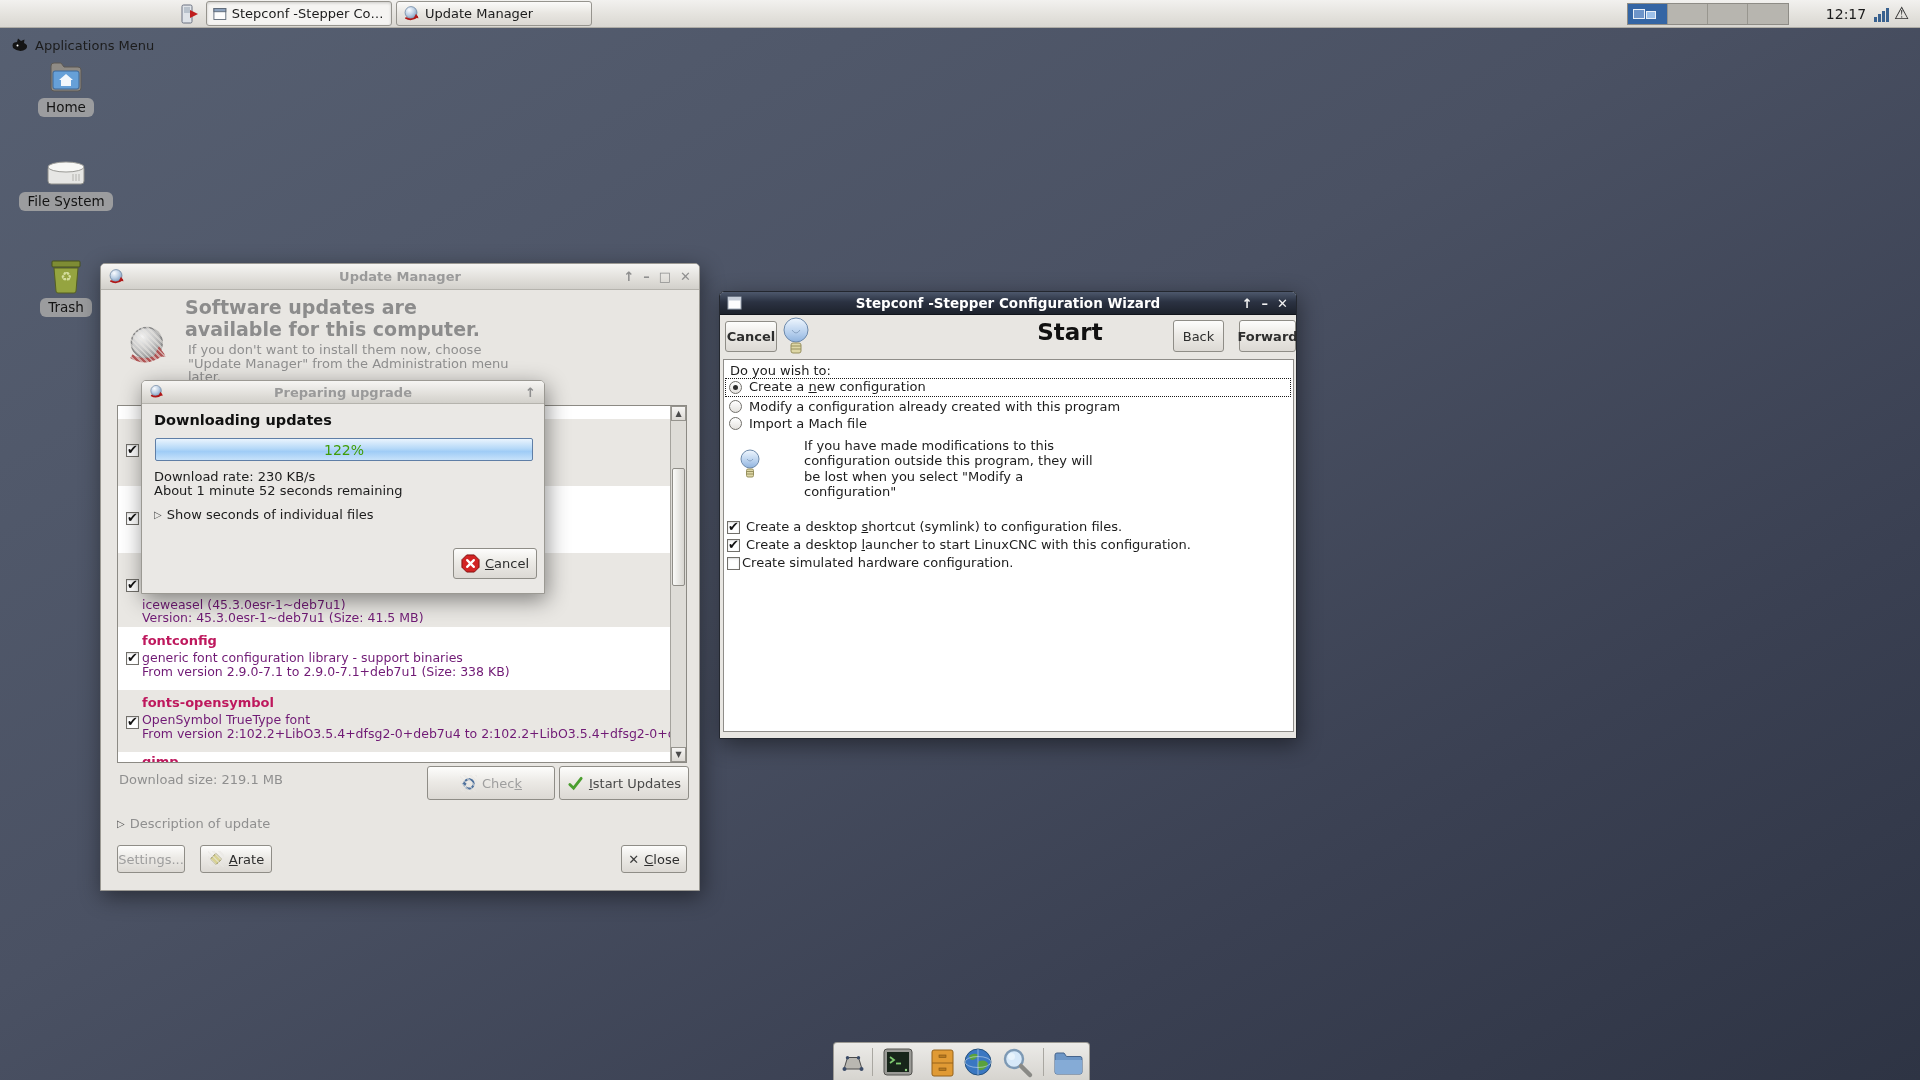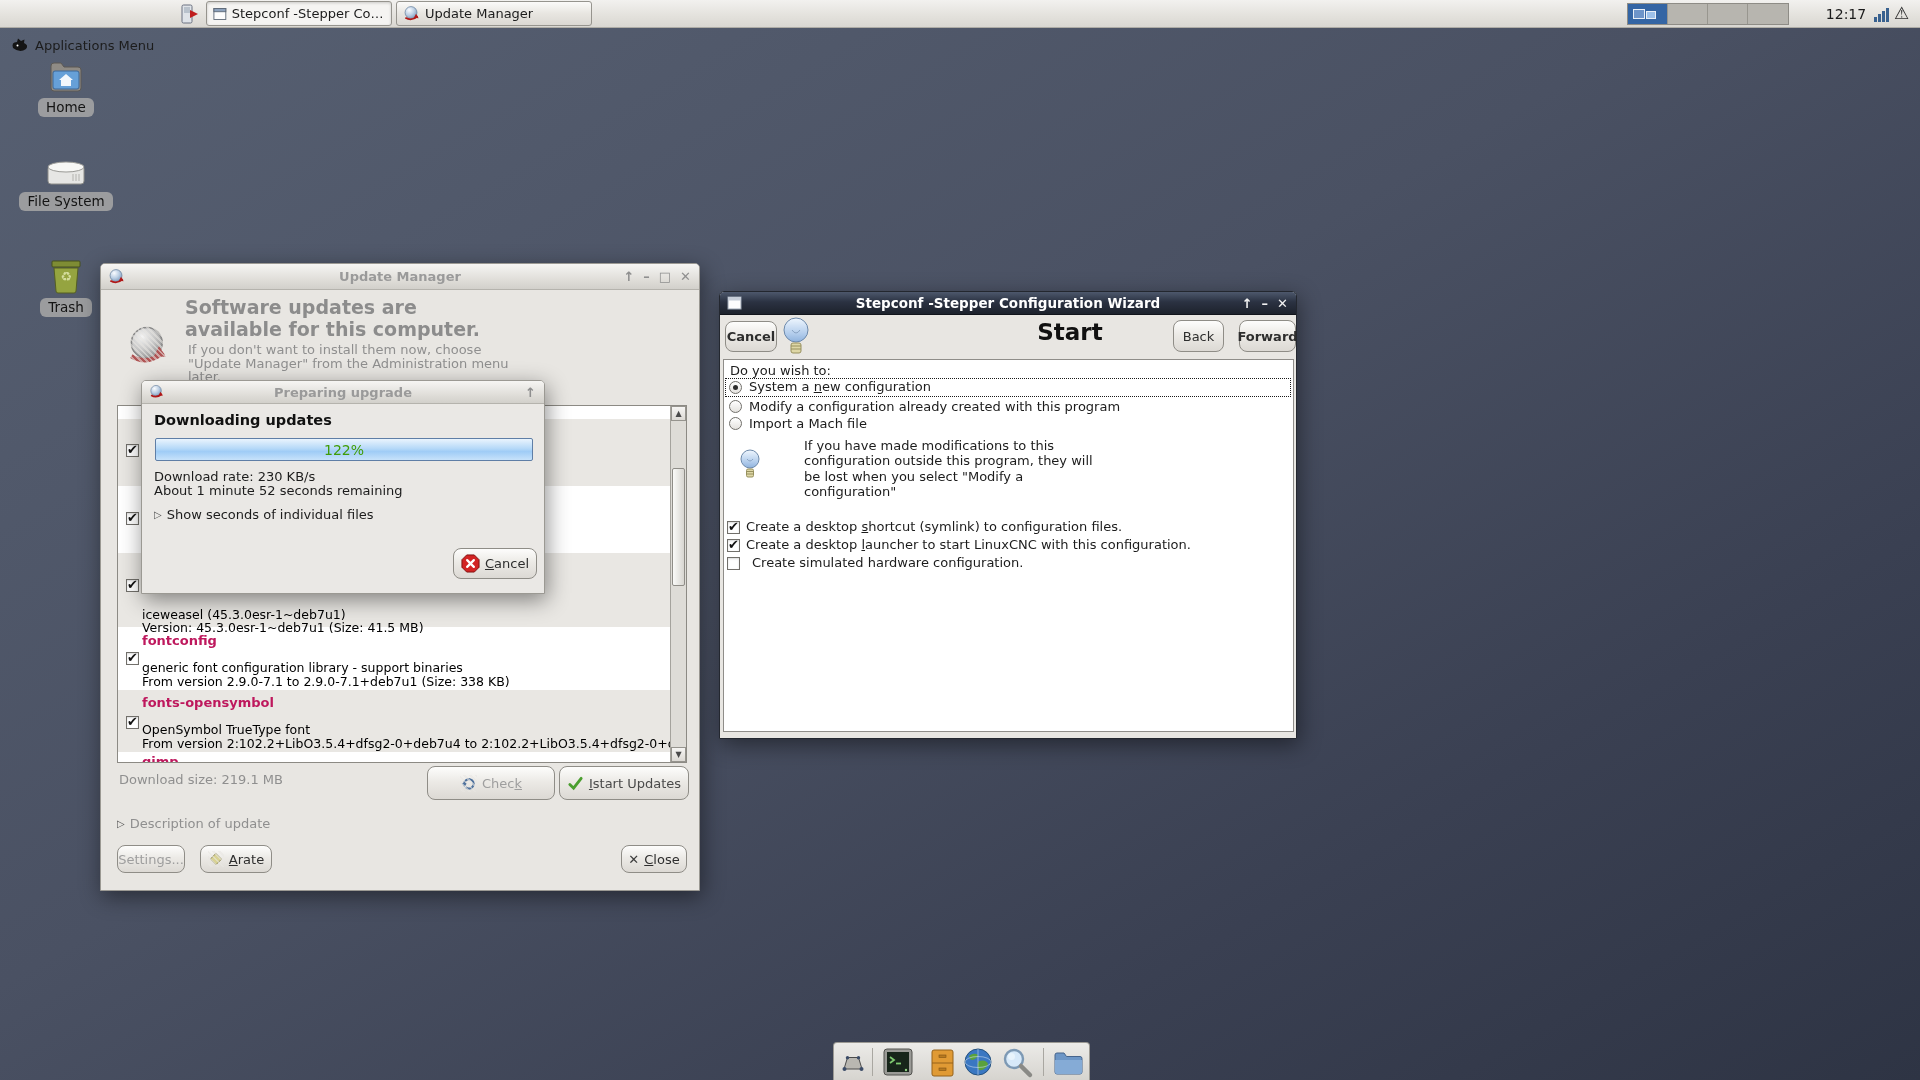--- a/index.html
+++ b/index.html
@@ -50,21 +50,21 @@
   .tb-controls { position:absolute; right:8px; top:0; height:100%; display:flex; align-items:center; gap:9px;
     color:#8f8f8f; font-weight:bold; font-size:13px; z-index:2; }
   .tb-controls span { cursor:default; line-height:1; }
   .titlebar.dark { background:linear-gradient(#4d586c,#2b3242 45%,#1d222c);
     border-bottom:1px solid #11141b; }
   .titlebar.dark .title { color:#ffffff; font-size:13.5px; }
   .titlebar.dark .tb-controls { color:#f2f2f2; }
 
   
   .btn { position:absolute; display:flex; align-items:center; justify-content:center; gap:5px;
-    background:linear-gradient(#fdfdfc,#eceae6 45%,#dcd9d4); border:1px solid #8f8d87; border-radius:8px;
+    background:linear-gradient(#fdfdfc,#eceae6 45%,#dcd9d4); border:1px solid #8f8d87; border-radius:3px;
     font-size:13px; color:#2e2e2e; }
   .btn .dim { color:#9e9e9e; }
   .cb { position:absolute; width:13px; height:13px; background:#fff; border:1px solid #716f6a;
     box-shadow:inset 0 1px 2px rgba(0,0,0,.15); }
   .cb.checked::after { content:"✔"; position:absolute; left:0px; top:-3px; font-size:13px; color:#111; }
   .radio { position:absolute; width:13px; height:13px; border-radius:50%;
     background:linear-gradient(#fff,#e4e2de); border:1px solid #716f6a; }
   .radio.sel::after { content:""; position:absolute; left:3px; top:3px; width:5px; height:5px;
     border-radius:50%; background:#2c2c2c; }
   .expander { position:absolute; font-size:13px; display:flex; gap:5px; align-items:center; }
@@ -74,21 +74,21 @@
     background:repeating-linear-gradient(45deg,rgba(232,230,226,0) 0 2px,rgba(232,230,226,.55) 2px 4px); }
 
   
   #um-heading { font-weight:bold; font-size:19px; line-height:22px; color:#8c8c8c; }
   #um-note { font-size:13px; line-height:13.5px; color:#8f8f8f; }
   #pkg-list { position:absolute; left:16px; top:141px; width:570px; height:358px; background:#fff;
     border:1px solid #8c8a84; overflow:hidden; }
   .pkg-row { position:absolute; left:0; width:553px; }
   .pkg-row.alt { background:#e9e7e3; }
   .pkg-name { position:absolute; left:24px; font-weight:bold; font-size:13px; color:#be185d; white-space:nowrap; }
-  .pkg-desc { position:absolute; left:24px; font-size:12.5px; color:#000000; white-space:nowrap;margin-top:10px; }
+  .pkg-desc { position:absolute; left:24px; font-size:12.5px; color:#701a75; white-space:nowrap; }
   #scrollbar { position:absolute; right:0; top:0; width:16px; height:356px; background:#dedcd7;
     border-left:1px solid #a5a39d; }
   .sb-btn { position:absolute; left:0; width:15px; height:15px; background:linear-gradient(#f6f5f3,#dcd9d4);
     border:1px solid #96948e; font-size:8px; color:#4a4a4a; text-align:center; line-height:14px; }
   #sb-thumb { position:absolute; left:1px; top:62px; width:13px; height:118px; border-radius:2px;
     background:linear-gradient(90deg,#fafaf8,#d8d6d1); border:1px solid #8f8d87; }
 
   
   #progress-bar { position:absolute; left:13px; top:57px; width:378px; height:23px;
     border:1px solid #5f7ea6; border-radius:2px;
@@ -404,21 +404,21 @@
     </div>
     <div class="btn" style="left:519px; top:28px; width:57px; height:32px; font-weight:bold">
       <span>Forward</span>
     </div>
 
     <div id="sc-content">
       <div class="abs" style="left:6px; top:3px">Do you wish to:</div>
 
       <div class="abs focus-dotted" style="left:1px; top:18px; width:566px; height:19px">
         <span class="radio sel" style="left:3px; top:2px"></span>
-        <span class="abs" style="left:23px; top:0px"><span>System a </span><span class="u">n</span><span>ew configuration</span></span>
+        <span class="abs" style="left:23px; top:0px"><span>Create a </span><span class="u">n</span><span>ew configuration</span></span>
       </div>
 
       <div class="abs" style="left:1px; top:39px; width:566px; height:18px">
         <span class="radio" style="left:4px; top:1px"></span>
         <span class="abs" style="left:24px; top:0px"><span>Modify a configuration already created with this program</span><span class="u"></span><span></span></span>
       </div>
 
       <div class="abs" style="left:1px; top:56px; width:566px; height:18px">
         <span class="radio" style="left:4px; top:1px"></span>
         <span class="abs" style="left:24px; top:0px"><span>Import a Mach file</span><span class="u"></span><span></span></span>
@@ -442,21 +442,21 @@
       <div class="abs" style="left:0; top:159px; width:566px; height:18px">
         <span class="cb checked" style="left:3px; top:2px"></span>
         <span class="abs" style="left:22px; top:0"><span>Create a desktop </span><span class="u">s</span><span>hortcut (symlink) to configuration files.</span></span>
       </div>
       <div class="abs" style="left:0; top:177px; width:566px; height:18px">
         <span class="cb checked" style="left:3px; top:2px"></span>
         <span class="abs" style="left:22px; top:0"><span>Create a desktop </span><span class="u">l</span><span>auncher to start LinuxCNC with this configuration.</span></span>
       </div>
       <div class="abs" style="left:0; top:195px; width:566px; height:18px">
         <span class="cb" style="left:3px; top:2px"></span>
-        <span class="abs" style="left:28px; top:0"><span>Create simulated hardware configuration.</span><span class="u"></span><span></span></span>
+        <span class="abs" style="left:18px; top:0"><span>Create simulated hardware configuration.</span><span class="u"></span><span></span></span>
       </div>
     </div>
   </div>
 
   <div id="dock">
     <svg class="abs" style="left:7px; top:12px" width="24" height="17" viewBox="0 0 24 17">
       <path d="M3 14 L6.5 2.5 L17.5 2.5 L21 14 Z" fill="#b9b7b1" stroke="#4a4a4a"></path>
       <circle cx="3.5" cy="14" r="2" fill="#3c4c68"></circle>
         <circle cx="20.5" cy="14" r="2" fill="#3c4c68"></circle>
       <circle cx="6.5" cy="2.8" r="1.7" fill="#3c4c68"></circle>

